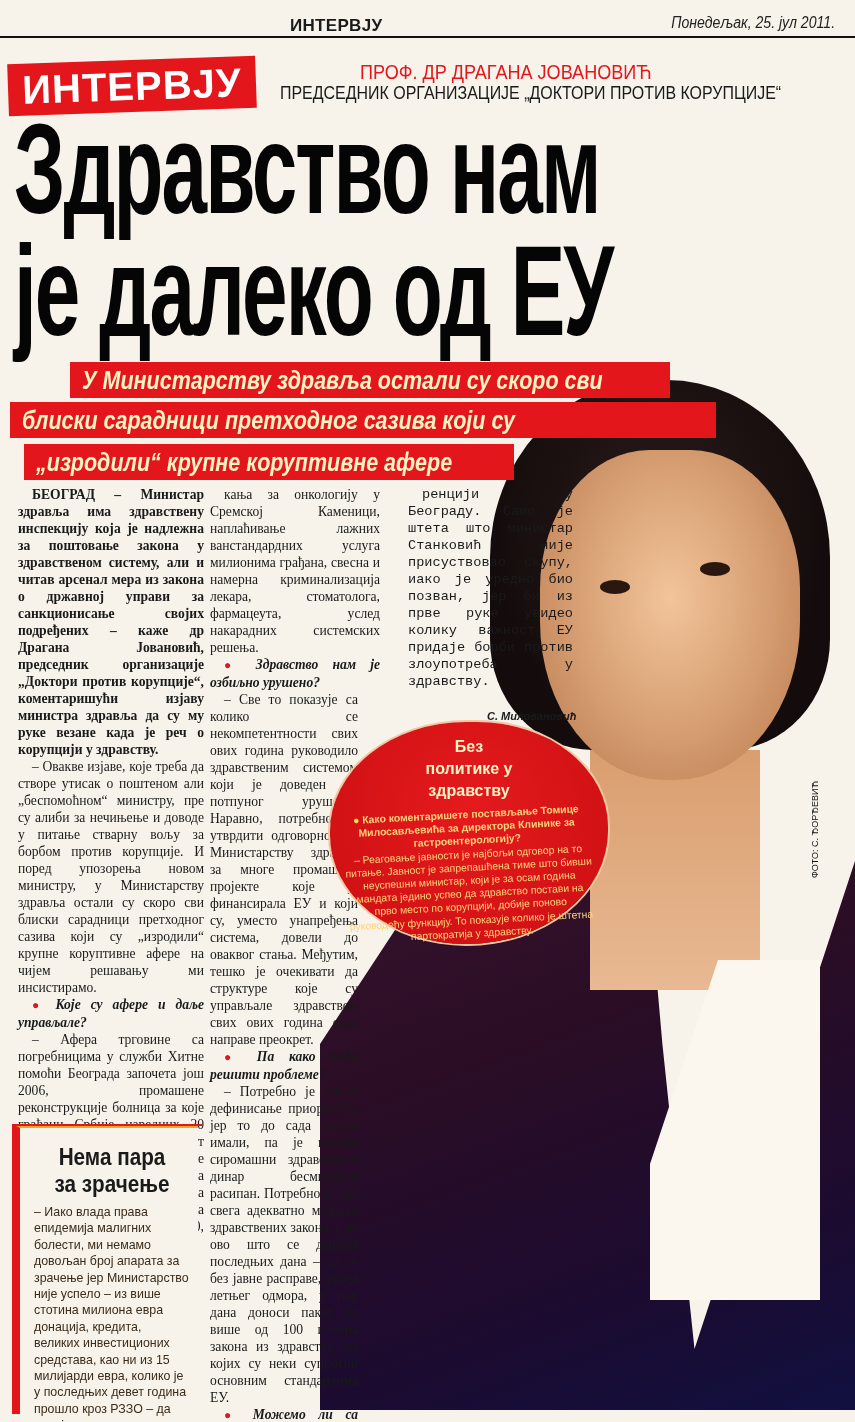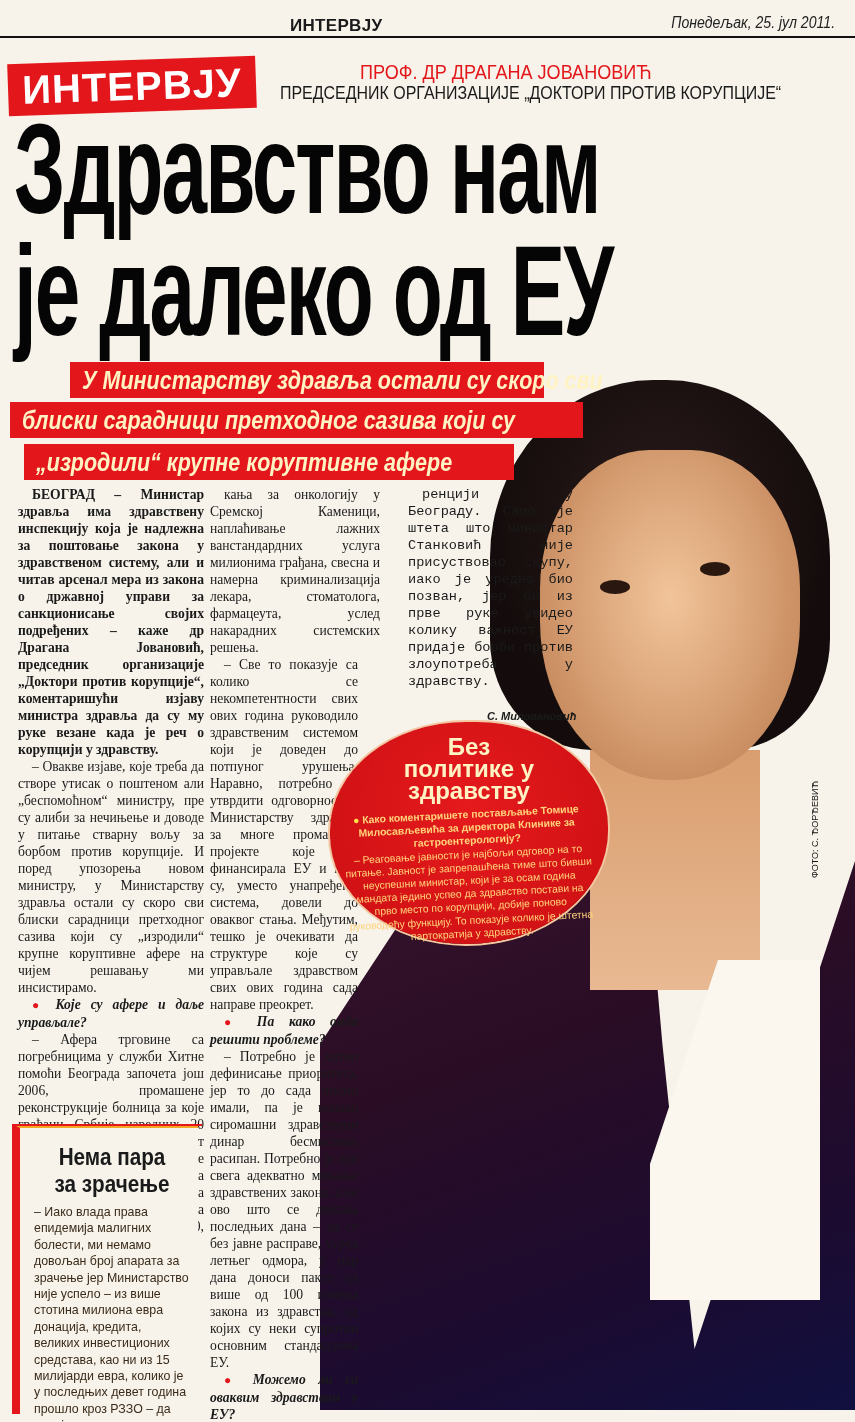--- a/index.html
+++ b/index.html
@@ -46,21 +46,21 @@
   .byphoto { position: absolute; left: 487px; top: 710px; font-family: "Liberation Sans", sans-serif; font-style: italic; font-weight: bold; font-size: 11px; }
 
   
   .sidebox { position: absolute; left: 12px; top: 1124px; width: 186px; height: 290px; border-left: 8px solid #e3161b; border-top: 4px solid #f5a623; background: #f7f3ea; padding: 16px 8px 0 14px; }
   .sidebox::before { content: ""; position: absolute; left: -8px; top: -4px; width: 190px; height: 2px; background: #e3161b; }
   .side-title { font-family: "Liberation Sans", sans-serif; font-weight: bold; font-size: 23px; line-height: 27px; text-align: center; transform: scaleX(0.9); margin-bottom: 6px; }
   .side-body { font-family: "Liberation Sans", sans-serif; font-size: 12.4px; line-height: 16.4px; color: #3a2b1a; }
 
   
   .callout { position: absolute; left: 330px; top: 722px; width: 278px; height: 222px; border-radius: 50% 48% 52% 50%; background: radial-gradient(circle at 50% 40%, #e51a1d 0%, #d01114 80%, #b80d10 100%); box-shadow: 0 0 0 2px #f3c7a0; }
-  .callout-title { position: absolute; left: 0; top: 14px; width: 100%; text-align: center; color: #fff3c4; font-family: "Liberation Sans", sans-serif; font-weight: bold; font-size: 24px; line-height: 22px; }
+  .callout-title { position: absolute; left: 0; top: 14px; width: 100%; text-align: center; color: #fff3c4; font-family: "Liberation Sans", sans-serif; font-weight: bold; font-size: 16px; line-height: 22px; }
   .callout-body { position: absolute; left: 14px; top: 86px; width: 250px; color: #ffd27a; font-family: "Liberation Sans", sans-serif; font-size: 10.4px; line-height: 13.2px; text-align: center; transform: rotate(-3deg); }
   .callout-body .cq { font-weight: bold; }
   .callout-body .cq::before { content: "● "; color: #ffe14a; }
 </style>
 </head>
 <body>
 
 <div class="topbar">
   <span class="section">ИНТЕРВЈУ</span>
   <span class="date">Понедељак, 25. јул 2011.</span>
@@ -83,34 +83,35 @@
 <div class="photo-credit">
   <span>ФОТО: С. ЂОРЂЕВИЋ</span>
 </div>
 
 <h1 class="headline">
   <span>Здравство нам</span>
   <span>је далеко од ЕУ</span>
 </h1>
 
 <div class="deck">
-  <span class="deck-line" style="left:60px;top:0;width:474px;"><span class="txt">У Министарству здравља остали су скоро сви</span></span>
-  <span class="deck-line" style="left:0;top:40px;width:573px;"><span class="txt">блиски сарадници претходног сазива који су</span></span>
+  <span class="deck-line" style="left:60px;top:0;width:600px;"><span class="txt">У Министарству здравља остали су скоро сви</span></span>
+  <span class="deck-line" style="left:0;top:40px;width:706px;"><span class="txt">блиски сарадници претходног сазива који су</span></span>
   <span class="deck-line" style="left:14px;top:82px;width:490px;"><span class="txt">„изродили“ крупне коруптивне афере</span></span>
 </div>
 
 <div class="col col1">
   <p class="lead">БЕОГРАД – Министар здравља има здравствену инспекцију која је надлежна за поштовање закона у здравственом систему, али и читав арсенал мера из закона о државној управи за санкционисање својих подређених – каже др Драгана Јовановић, председник организације „Доктори против корупције“, коментаришући изјаву министра здравља да су му руке везане када је реч о корупцији у здравству.</p>
   <p>– Овакве изјаве, које треба да створе утисак о поштеном али „беспомоћном“ министру, пре су алиби за нечињење и доводе у питање стварну вољу за борбом против корупције. И поред упозорења новом министру, у Министарству здравља остали су скоро сви блиски сарадници претходног сазива који су „изродили“ крупне коруптивне афере на чијем решавању ми инсистирамо.</p>
   <p class="q">Које су афере и даље управљале?</p>
   <p>– Афера трговине са погребницима у служби Хитне помоћи Београда започета још 2006, промашене реконструкције болница за које грађани Србије наредних 20 година отплаћују кредит узет од Европске инвестиционе банке, скандал набавке вакцина против грипа из 2009, трговина цитостатицима на Институту за онкологију у Београду из 2010, трговина листама че-</p>
 </div>
 
 <div class="col col2">
   <p>кања за онкологију у Сремској Каменици, наплаћивање лажних ванстандардних услуга милионима грађана, свесна и намерна криминализација лекара, стоматолога, фармацеута, услед накарадних системских решења.</p>
+  <p class="q">Здравство нам је озбиљно урушено?</p>
   <p class="narrow">– Све то показује са колико се некомпетентности свих ових година руководило здравственим системом који је доведен до потпуног урушења. Наравно, потребно је утврдити одговорност у Министарству здравља за многе промашене пројекте које је финансирала ЕУ и који су, уместо унапређења система, довели до оваквог стања. Међутим, тешко је очекивати да структуре које су управљале здравством свих ових година сада направе преокрет.</p>
   <p class="q narrow">Па како онда решити проблеме?</p>
   <p class="narrow">– Потребно је хитно дефинисање приоритета, јер то до сада нисмо имали, па је ионако сиромашни здравствени динар бесмислено расипан. Потребно је пре свега адекватно мењање здравствених закона, а не ово што се дешава последњих дана – да се без јавне расправе, усред летњег одмора, у пар дана доноси пакет од више од 100 измена закона из здравства, од којих су неки супротни основним стандардима ЕУ.</p>
   <p class="q narrow">Можемо ли са оваквим здравством у ЕУ?</p>
 
 </div>
 
 <div class="col col3">
   <p style="width:165px;font-family:Liberation Mono, monospace;">ренцији у Београду. Само је штета што министар Станковић није присуствовао скупу, иако је уредно био позван, јер би из прве руке увидео колику важност ЕУ придаје борби против злоупотреба у здравству.</p>
 </div>

